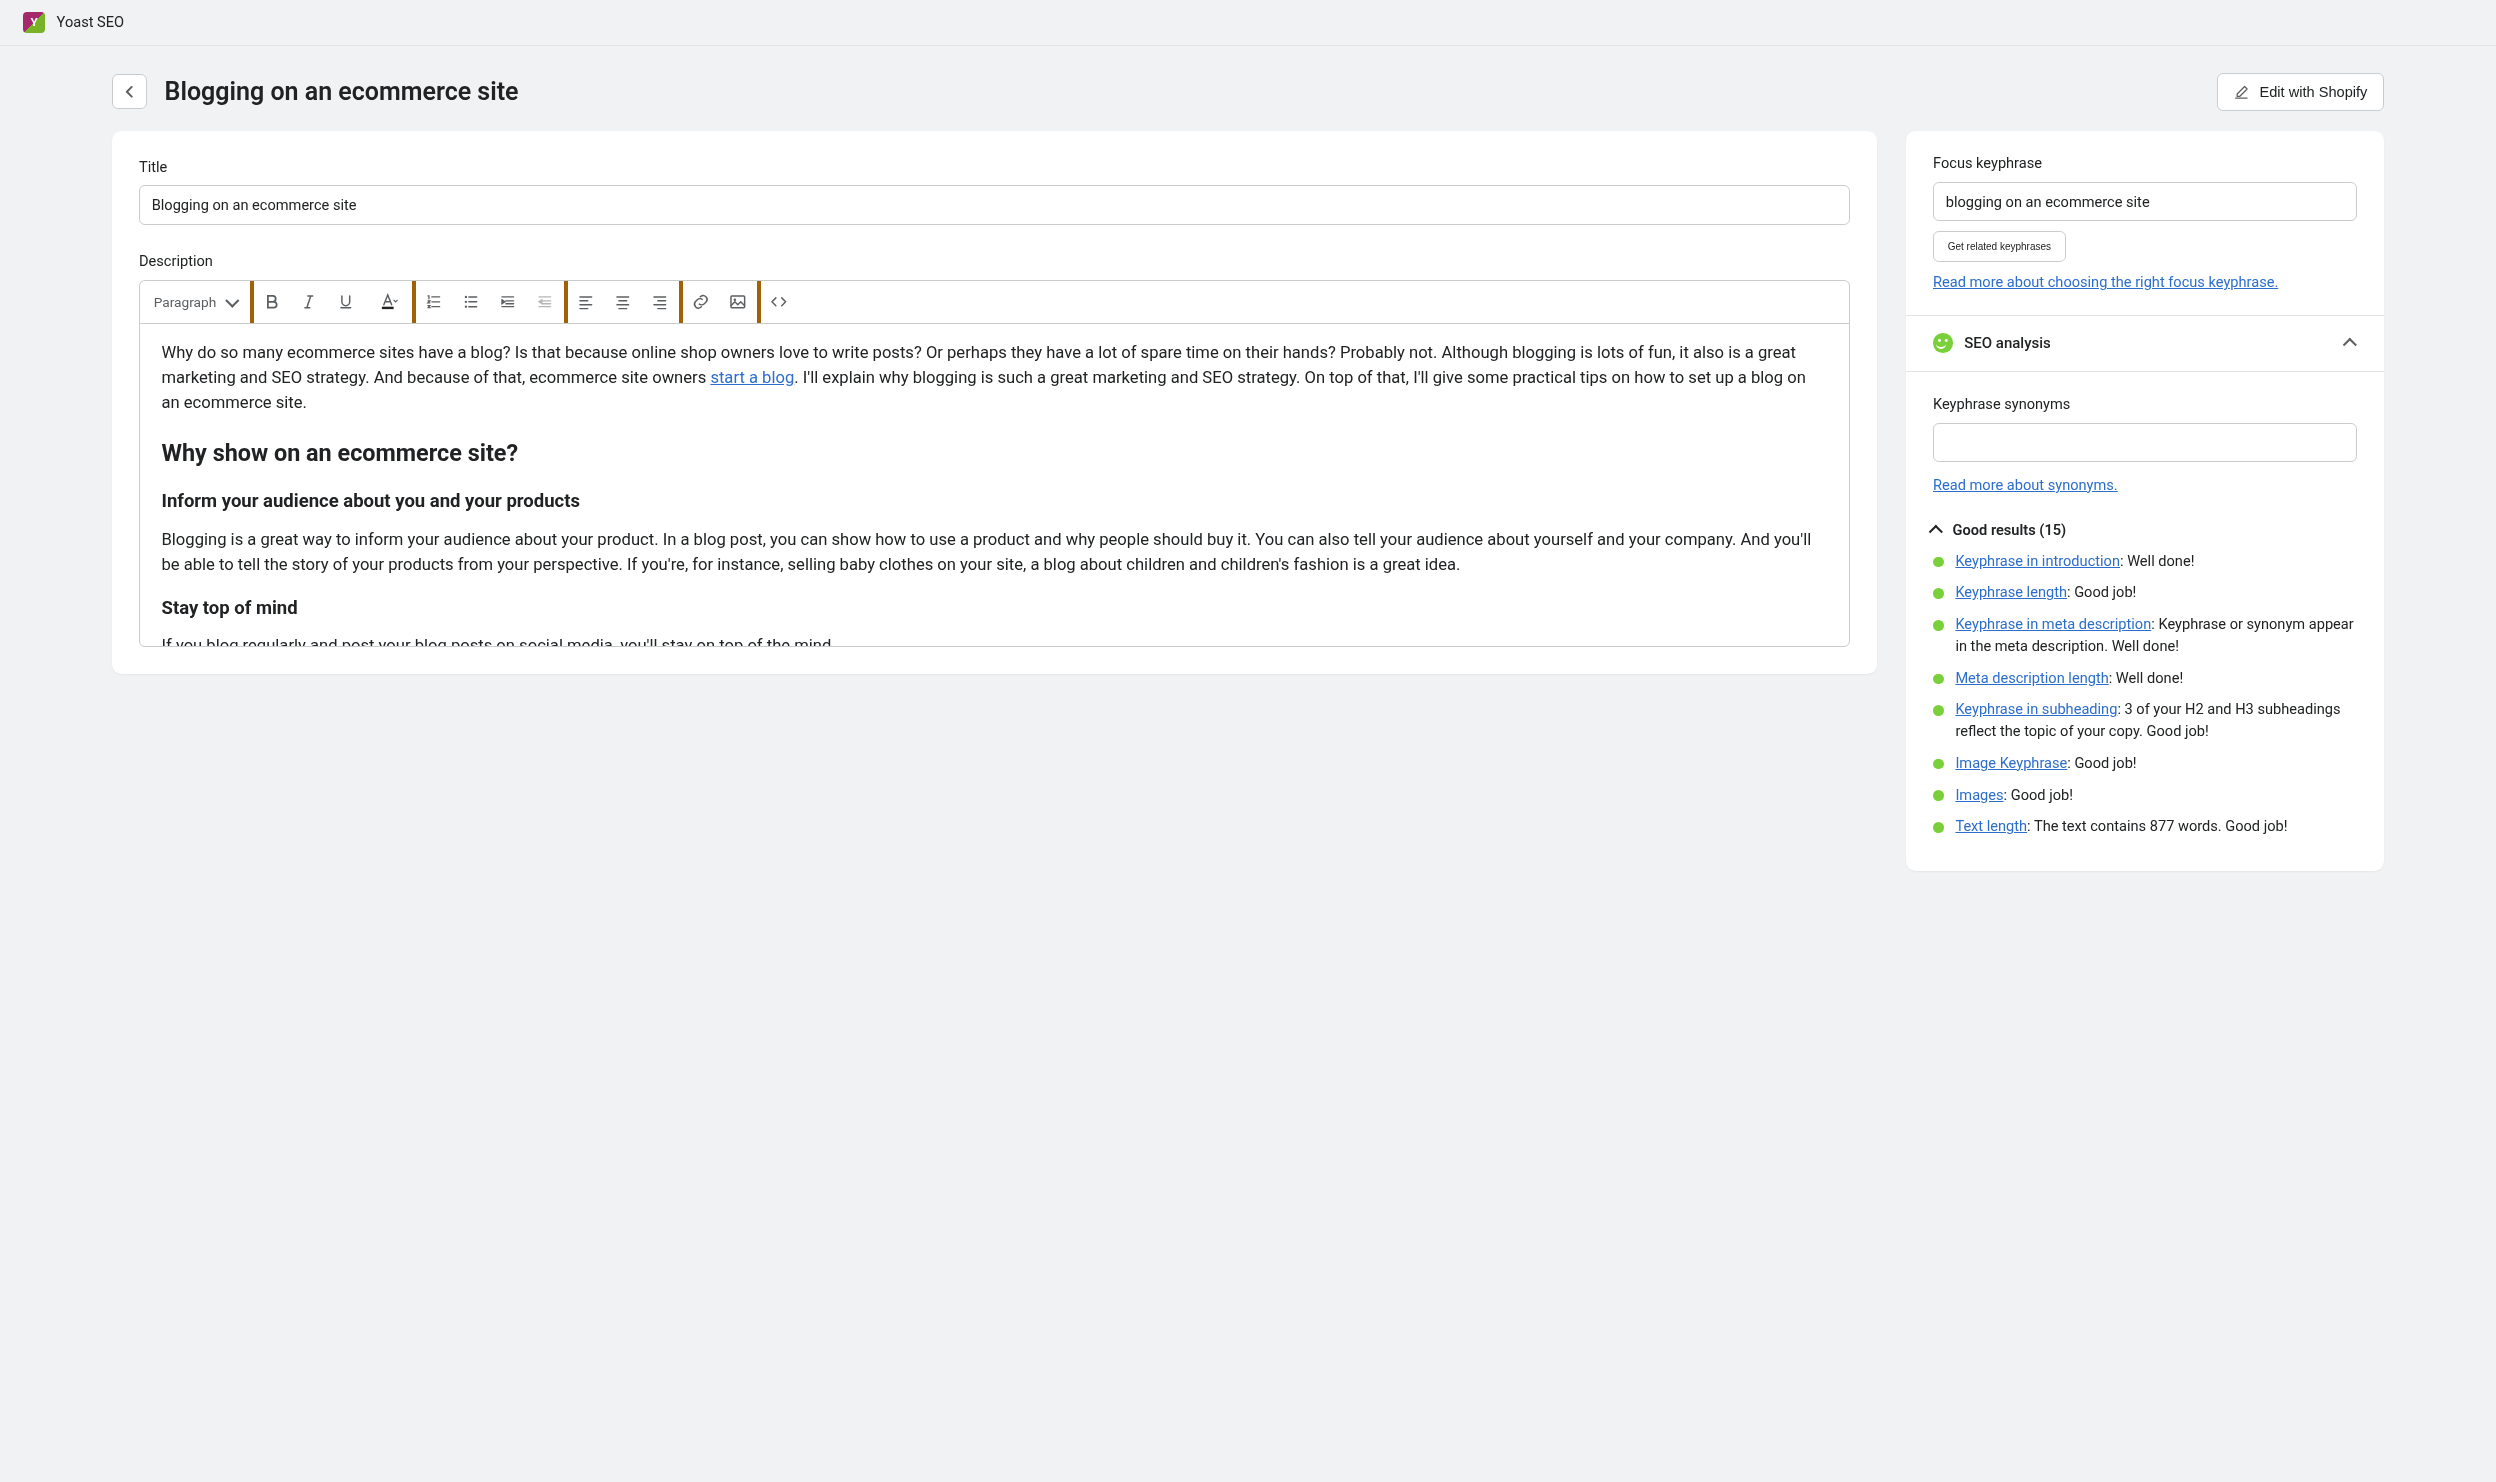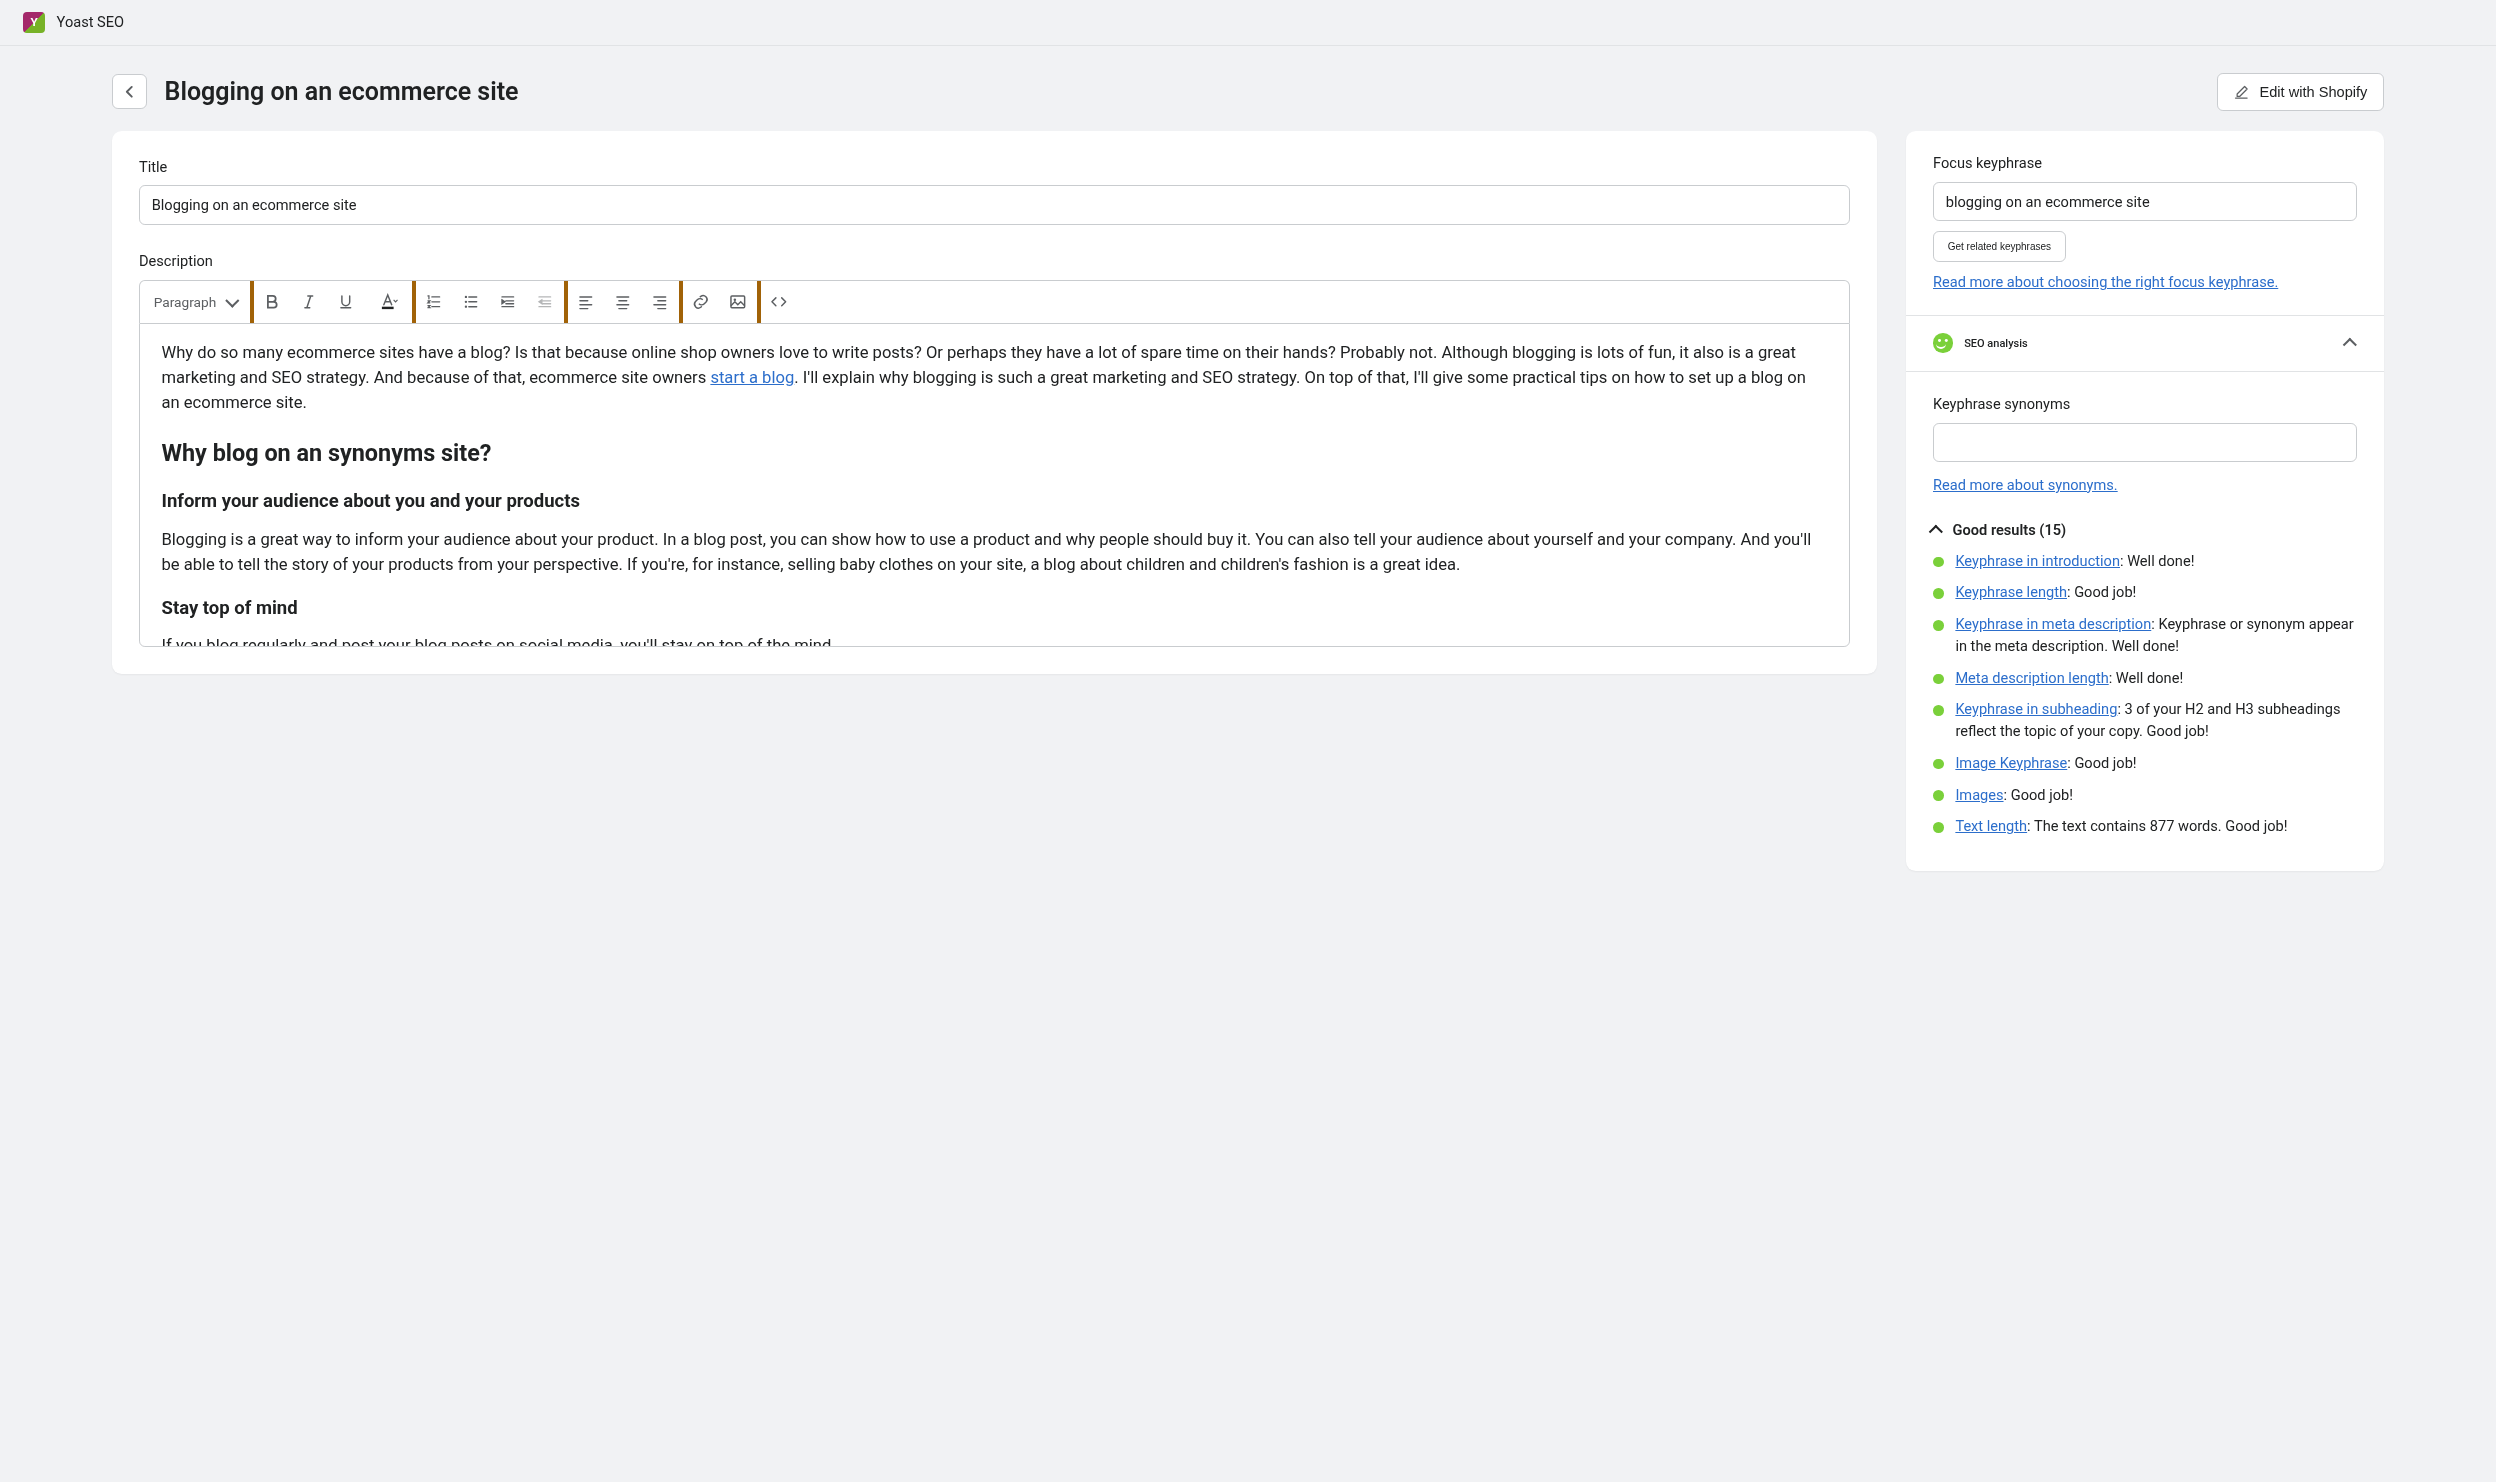--- a/index.html
+++ b/index.html
@@ -154,21 +154,21 @@
 }
 .smiley::after {
   content: "";
   position: absolute;
   width: 9.8px; height: 4.9px;
   border: 2px solid #fff;
   border-top: none; border-left: none; border-right: none;
   border-radius: 0 0 9.8px 9.8px;
   left: 2.9px; top: 8.8px;
 }
-.section-title { font-size: 11px; font-weight: 500; }
+.section-title { font-size: 15px; font-weight: 500; }
 .results-header {
   display: flex; align-items: center; gap: 9.8px;
   font-size: 14.6px; font-weight: 600;
   cursor: pointer; margin-bottom: 11.7px;
 }
 .result-item {
   display: flex; align-items: flex-start; gap: 11.7px;
   font-size: 14.6px; margin-bottom: 9.8px; line-height: 1.5;
 }
 .dot { width: 10.7px; height: 10.7px; border-radius: 50%; background:#7ad03a; flex-shrink:0; margin-top: 5.9px; }
@@ -316,21 +316,21 @@
               <path d="M6 5L2 9l4 4M12 5l4 4-4 4" stroke="#5c5f62" stroke-width="1.5" fill="none" stroke-linecap="round" stroke-linejoin="round"></path>
             </svg>
           </button>
       </div>
     </div>
 
     <div class="editor-body editor-scroll">
       <p>
         <span>Why do so many ecommerce sites have a blog? Is that because online shop owners love to write posts? Or perhaps they have a lot of spare time on their hands? Probably not. Although blogging is lots of fun, it also is a great marketing and SEO strategy. And because of that, ecommerce site owners </span><a href="#">start a blog</a><span>. I'll explain why blogging is such a great marketing and SEO strategy. On top of that, I'll give some practical tips on how to set up a blog on an ecommerce site.</span>
       </p>
-      <h2>Why blog on an synonyms site?</h2>
+      <h2>Why show on an ecommerce site?</h2>
       <h3>Inform your audience about you and your products</h3>
       <p>Blogging is a great way to inform your audience about your product. In a blog post, you can show how to use a product and why people should buy it. You can also tell your audience about yourself and your company. And you'll be able to tell the story of your products from your perspective. If you're, for instance, selling baby clothes on your site, a blog about children and children's fashion is a great idea.</p>
       <h3>Stay top of mind</h3>
       <p>If you blog regularly and post your blog posts on social media, you'll stay on top of the mind</p>
     </div>
   </div>
 
   <div class="card side-card">
     <div class="side-section">
       <label class="field-label">Focus keyphrase</label>

